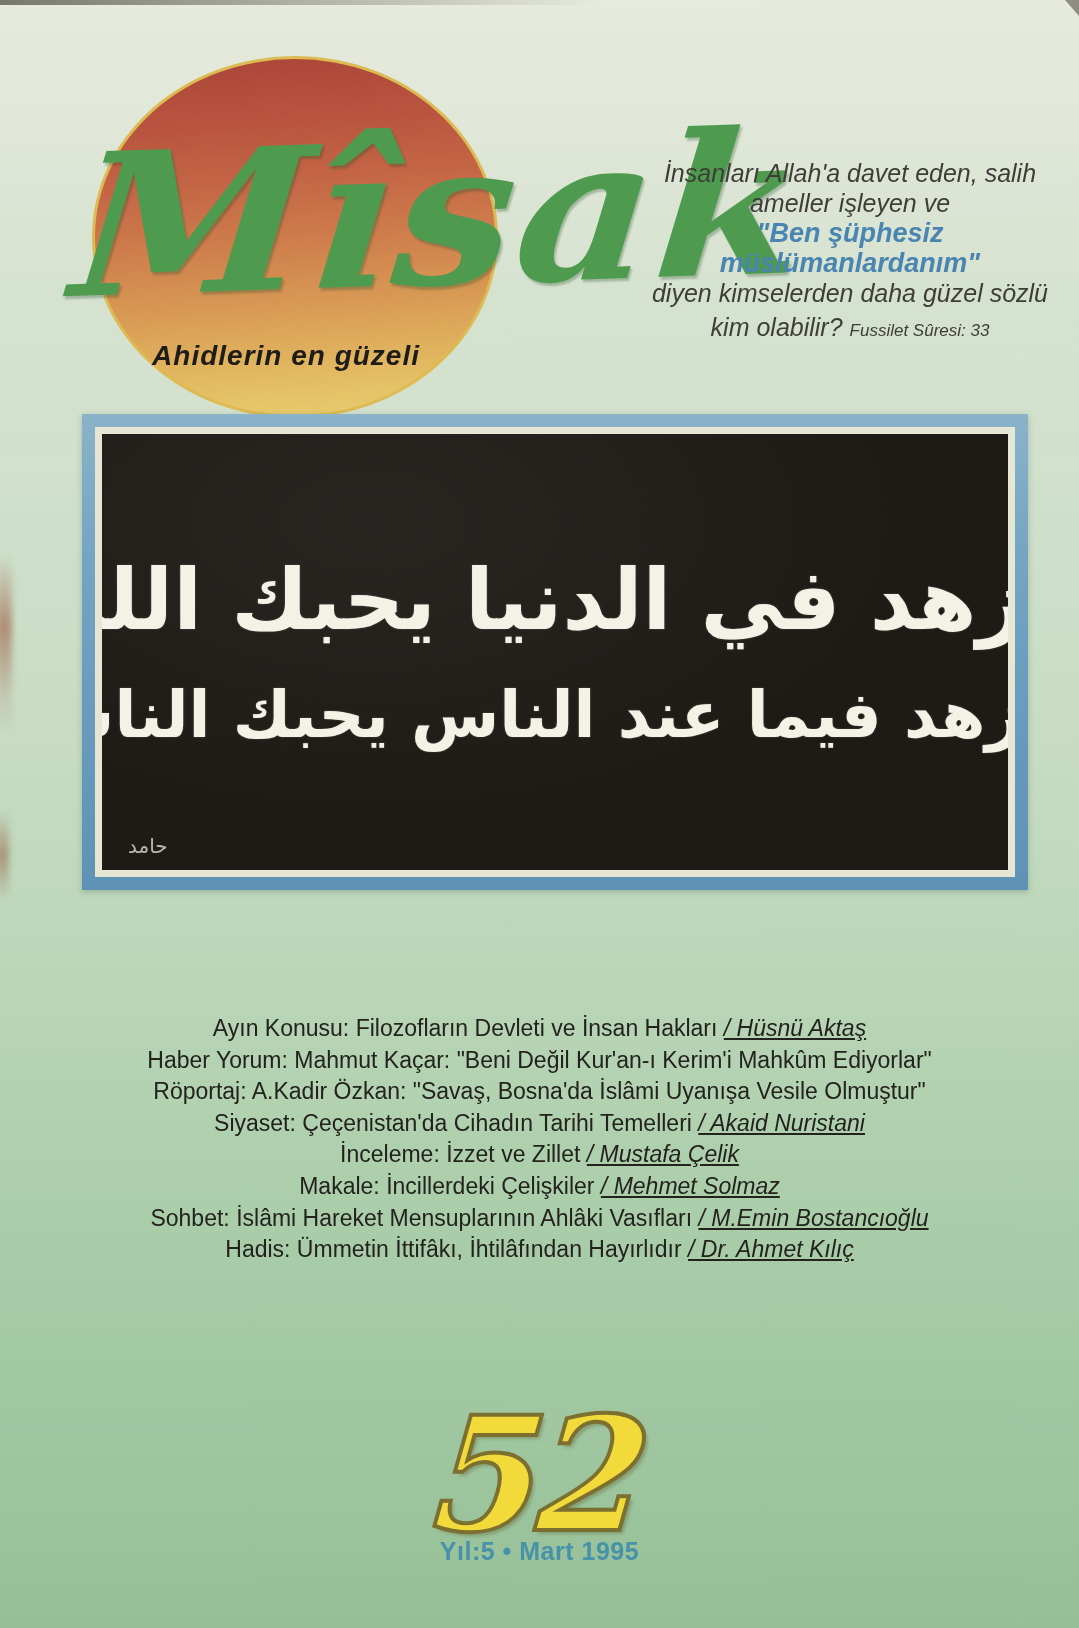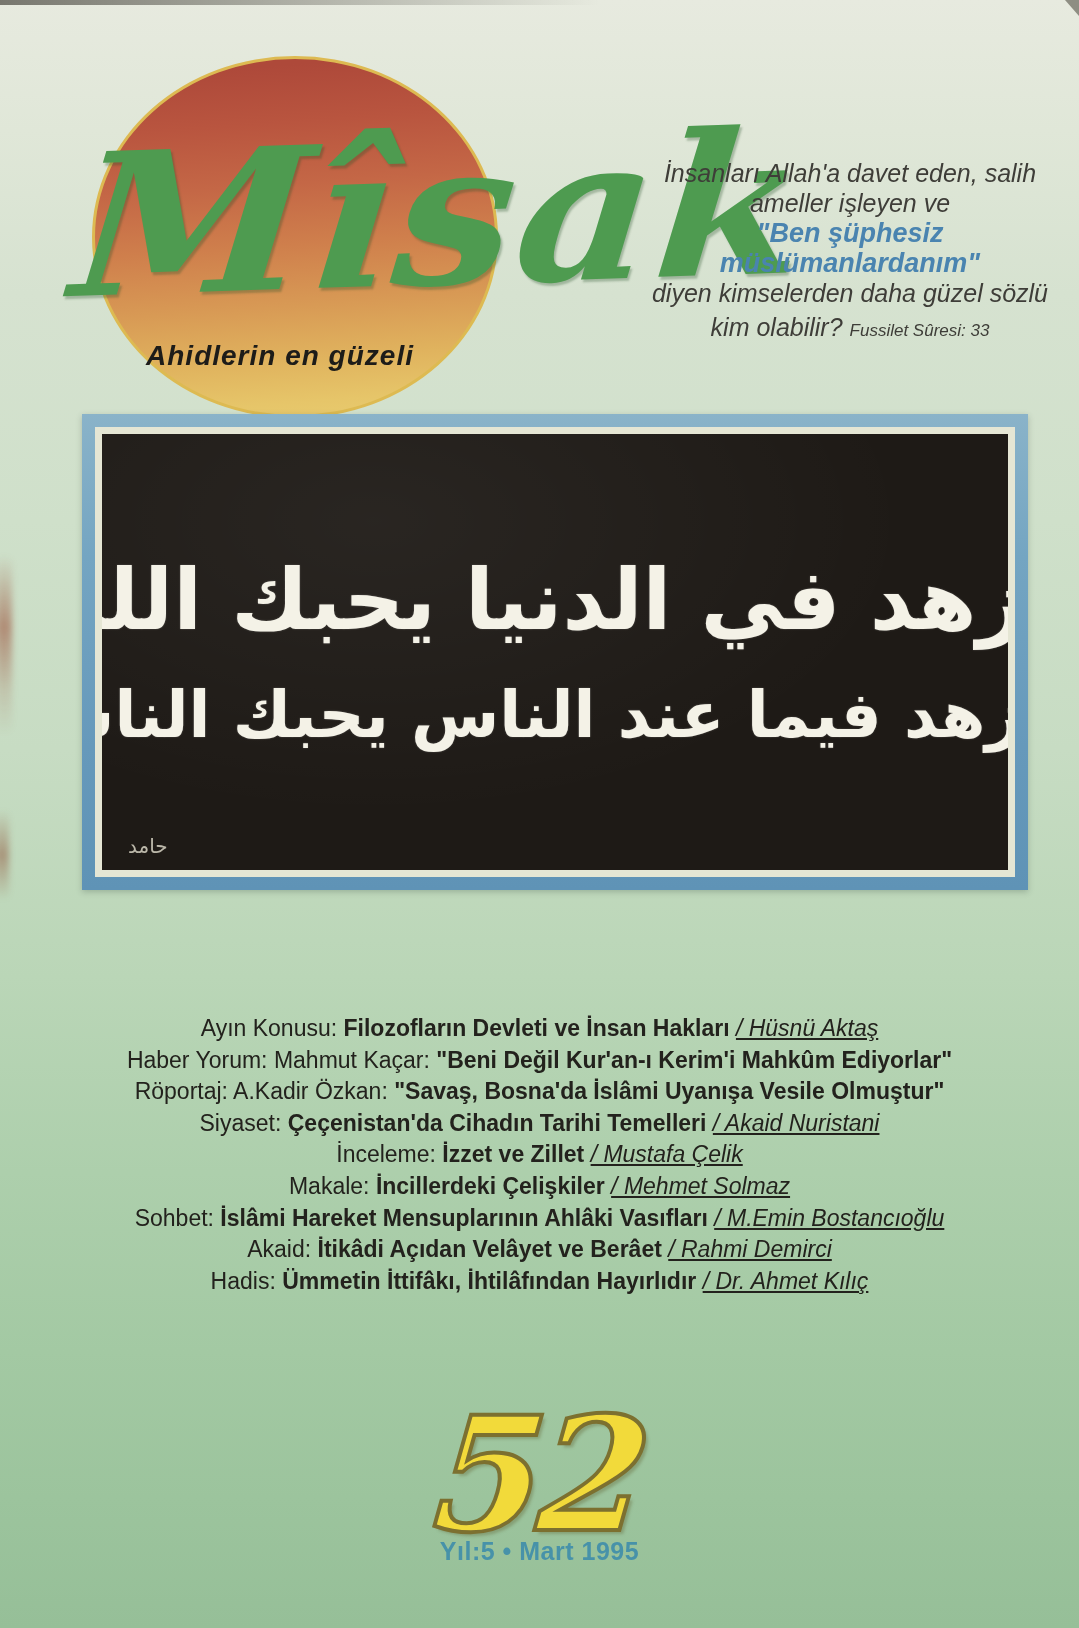--- a/index.html
+++ b/index.html
@@ -47,21 +47,21 @@
     position:absolute; left:66px; top:128px;
     font-family:"DejaVu Serif", serif; font-style:italic; font-weight:bold;
     font-size:198px; line-height:1; color:#4e9b50;
     letter-spacing:2px;
     transform:scaleX(1.07) skewX(-7deg) rotate(-2deg);
     transform-origin:left bottom;
     text-shadow:2px 3px 2px rgba(35,80,40,.30);
     white-space:nowrap;
   }
   .tagline {
-    position:absolute; left:140px; top:340px; width:280px; text-align:center;
+    position:absolute; left:140px; top:340px; width:280px; text-align:right;
     font-weight:bold; font-style:italic; font-size:28px; letter-spacing:1px;
     color:#1d1c19; white-space:nowrap;
   }
 
   
   .verse {
     position:absolute; left:650px; top:158px; width:400px;
     text-align:center; font-style:italic; color:#3e3d38;
   }
   .verse .q-line { font-size:25px; line-height:30px; }
@@ -97,21 +97,21 @@
   }
 
   
   .toc {
     position:absolute; left:0; top:1013px; width:1079px;
     text-align:center; color:#23221d;
   }
   .toc-line { font-size:23px; line-height:31.6px; white-space:nowrap; }
   .toc-line .cat  { font-weight:normal; }
   .toc-line .pre  { font-weight:normal; }
-  .toc-line .ttl  { font-weight:bold; }
+  .toc-line .ttl  { font-weight:normal; }
   .toc-line .auth { font-style:italic;text-decoration:underline; }
 
   
   .issue-wrap { position:absolute; left:0; top:1396px; width:1079px; text-align:center; }
   .issue-num {
     display:inline-block;
     font-family:"DejaVu Serif", serif; font-style:italic; font-weight:bold;
     font-size:158px; line-height:1; color:#f2da3a;
     -webkit-text-stroke:4px #7c7030;
     letter-spacing:-6px;
@@ -196,26 +196,20 @@
       <span class="ttl">İncillerdeki Çelişkiler</span>
       <span class="auth">/ Mehmet Solmaz</span>
     </div>
     <div class="toc-line">
       <span class="cat">Sohbet:</span>
       <span class="pre"></span>
       <span class="ttl">İslâmi Hareket Mensuplarının Ahlâki Vasıfları</span>
       <span class="auth">/ M.Emin Bostancıoğlu</span>
     </div>
     <div class="toc-line">
-      <span class="cat">Akaid:</span>
-      <span class="pre"></span>
-      <span class="ttl">İtikâdi Açıdan Velâyet ve Berâet</span>
-      <span class="auth">/ Rahmi Demirci</span>
-    </div>
-    <div class="toc-line">
       <span class="cat">Hadis:</span>
       <span class="pre"></span>
       <span class="ttl">Ümmetin İttifâkı, İhtilâfından Hayırlıdır</span>
       <span class="auth">/ Dr. Ahmet Kılıç</span>
     </div>
   </div>
 
   <div class="issue-wrap">
     <span class="issue-num">52</span>
   </div>

